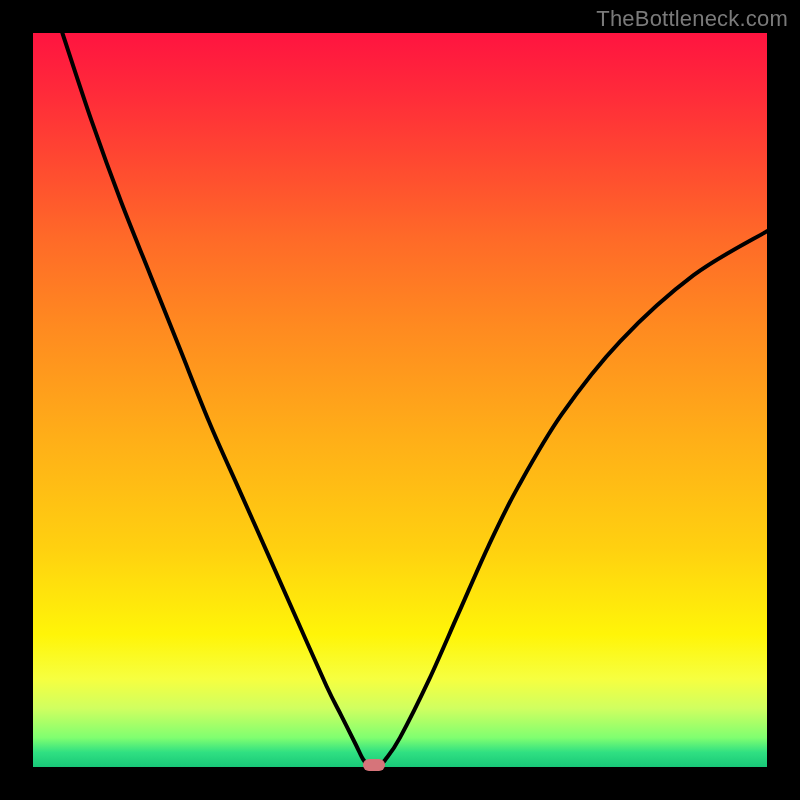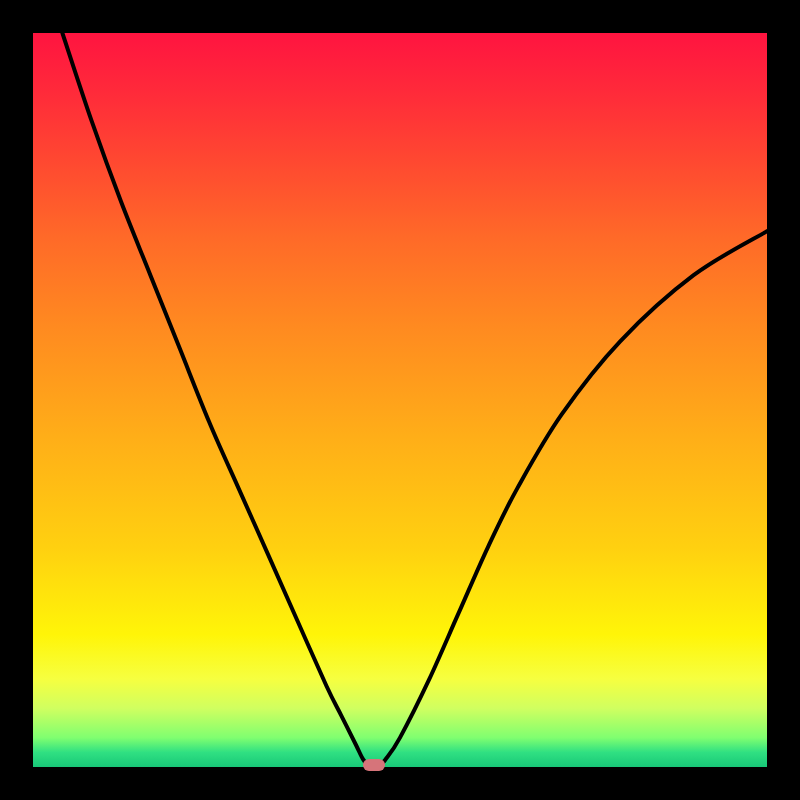--- a/index.html
+++ b/index.html
@@ -66,20 +66,21 @@
     height: 12px;
     border-radius: 6px;
     background: #d6747a;
     transform: translate(-50%, -50%);
   }
 </style>
 </head>
 <body>
 
 <div class="frame">
+  <div class="watermark">TheBottleneck.com</div>
 
   <div class="plot-area">
     <svg class="curve" viewBox="0 0 734 734" preserveAspectRatio="none">
       <path id="curve-path" d="M 29.4 0.0 C 34.3 14.7, 48.9 59.9, 58.7 88.1 C 68.5 116.2, 78.3 143.1, 88.1 168.8 C 97.9 194.5, 107.7 217.8, 117.4 242.2 C 127.2 266.7, 137.0 291.2, 146.8 315.6 C 156.6 340.1, 166.4 365.8, 176.2 389.0 C 185.9 412.3, 195.7 433.1, 205.5 455.1 C 215.3 477.1, 225.1 499.1, 234.9 521.1 C 244.7 543.2, 254.5 565.2, 264.2 587.2 C 274.0 609.2, 286.3 637.4, 293.6 653.3 C 300.9 669.2, 303.4 672.8, 308.3 682.6 C 313.2 692.4, 319.3 704.6, 323.0 712.0 C 326.6 719.3, 327.9 723.0, 330.3 726.7 C 332.7 730.3, 335.2 732.8, 337.6 734.0 C 340.1 735.2, 342.5 735.2, 345.0 734.0 C 347.4 732.8, 348.6 731.6, 352.3 726.7 C 356.0 721.8, 359.7 718.1, 367.0 704.6 C 374.3 691.2, 386.6 666.7, 396.4 645.9 C 406.1 625.1, 415.9 601.9, 425.7 579.9 C 435.5 557.8, 445.3 534.6, 455.1 513.8 C 464.9 493.0, 472.2 477.1, 484.4 455.1 C 496.7 433.1, 511.4 406.1, 528.5 381.7 C 545.6 357.2, 565.2 331.5, 587.2 308.3 C 609.2 285.0, 636.1 260.6, 660.6 242.2 C 685.1 223.9, 721.8 205.5, 734.0 198.2" fill="none" stroke="#000000" stroke-width="4" stroke-linecap="round" stroke-linejoin="round"></path>
     </svg>
     <div id="marker" class="marker" style="left: 341.31px; top: 731.798px; background: rgb(214, 116, 122);"></div>
   </div>
 </div>
 
 </body></html>

